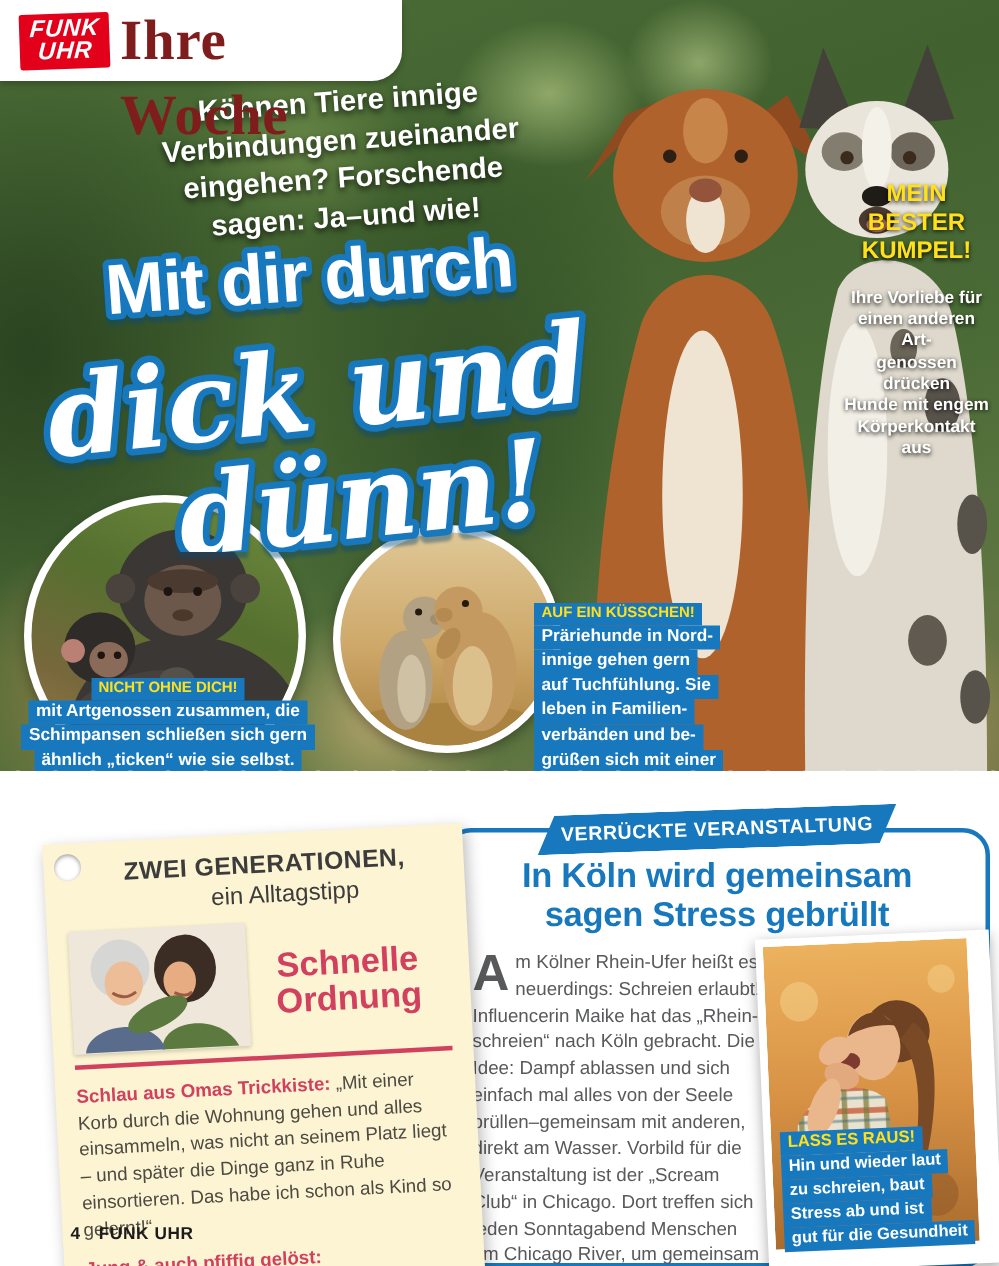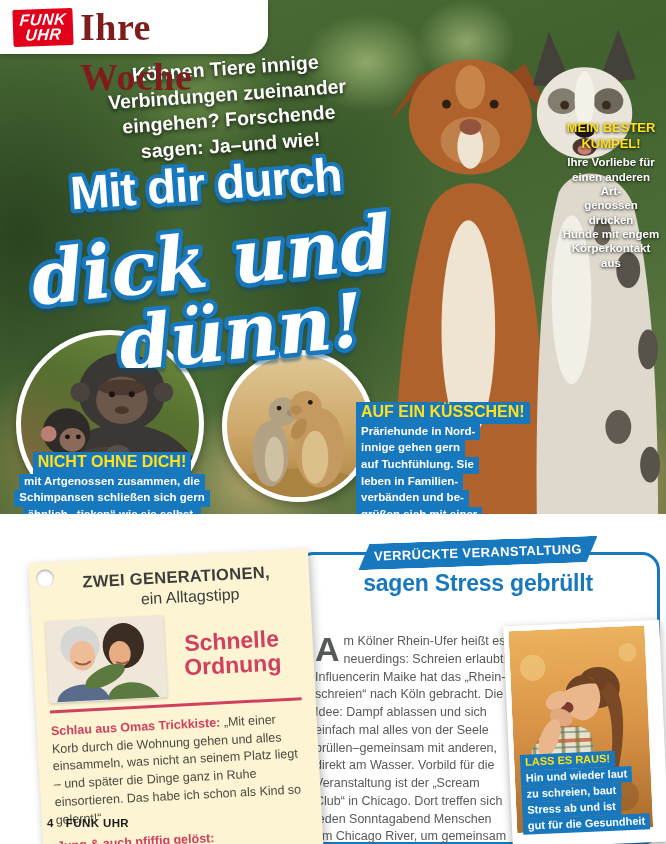--- a/index.html
+++ b/index.html
@@ -50,30 +50,30 @@
     box-shadow:0 3px 8px rgba(0,0,0,.3);z-index:10;}
   .circle-chimp{left:16px;top:330px;width:178px;height:178px;
     background:linear-gradient(205deg,#6f8c3f 0%,#55702f 40%,#77683c 72%,#9c8049 100%);}
   .circle-prairie{left:222px;top:350px;width:142px;height:142px;
     background:linear-gradient(180deg,#dfc795 0%,#cda768 55%,#aa813f 100%);}
 
   
   .chips{position:absolute;z-index:25;}
   .chip{display:table;background:#1878be;color:#fff;padding:1px 5px 2px;
     font:700 11.5px/1.18 "Liberation Sans",sans-serif;white-space:nowrap;}
-  .chip.title{color:#ffe01a;font-size:16px;font-weight:800;}
+  .chip.title{color:#ffe01a;font-size:10px;font-weight:800;}
   .chips.centered .chip{margin:0 auto;}
   .cap-chimp{left:2px;top:452px;width:220px;text-align:center;}
   .cap-prairie{left:356px;top:402px;}
 
   
   .cap-kumpel{position:absolute;right:6px;top:120px;width:98px;z-index:25;text-align:center;
     color:#fff;font:700 11.5px/1.25 "Liberation Sans",sans-serif;
     text-shadow:0 1px 3px rgba(0,0,0,.9);}
-  .cap-kumpel .t{color:#ffe01a;font-weight:800;font-size:13px;line-height:1.2;margin-bottom:4px;}
+  .cap-kumpel .t{color:#ffe01a;font-weight:800;font-size:16px;line-height:1.2;margin-bottom:14px;}
 
   
   .notepad{position:absolute;left:28px;top:556px;width:252px;background:#fcf4d2;
     transform:rotate(-3deg);transform-origin:50% 0;z-index:5;
     box-shadow:2px 4px 10px rgba(0,0,0,.28);padding:12px 14px 16px;}
   .hole{position:absolute;left:7px;top:7px;width:18px;height:18px;border-radius:50%;
     background:#fff;box-shadow:inset 0 1px 3px rgba(0,0,0,.4);}
   .np-h1{text-align:center;color:#3c3c3c;font:800 16.5px/1.2 "Liberation Sans",sans-serif;
     letter-spacing:.3px;padding-left:14px;}
   .np-h2{text-align:center;color:#3c3c3c;font:400 16px/1.2 "Liberation Sans",sans-serif;
@@ -283,20 +283,21 @@
 
   </div>
 
   <div class="footer">
     <span class="num">4</span><span>FUNK UHR</span>
   </div>
 
   <div class="event-box">
     <div class="event-tab">VERRÜCKTE VERANSTALTUNG</div>
     <div class="event-title">
+      <div>In Köln wird gemeinsam</div>
       <div>sagen Stress gebrüllt</div>
     </div>
     <div class="event-body">
       <span class="dropcap">A</span><span>m Kölner Rhein-Ufer heißt es neuerdings: Schreien erlaubt! Influencerin Maike hat das „Rhein-schreien“ nach Köln gebracht. Die Idee: Dampf ablassen und sich einfach mal alles von der Seele brüllen–gemeinsam mit anderen, direkt am Wasser. Vorbild für die Veranstaltung ist der „Scream Club“ in Chicago. Dort treffen sich jeden Sonntagabend Menschen am Chicago River, um gemeinsam zu schreien. Warum? Laut aus sich herauszugehen, wirkt befreiend, baut Stress ab, senkt den Cortisolspiegel und macht glücklich. Infos zu den nächsten Treffen in Köln teilt die Initiatorin auf ihrem Instagram-Kanal: @callmemaike. </span>
     </div>
     <div class="event-photo">
       <div class="img">
         <svg width="136" height="202" viewBox="0 0 150 215" preserveAspectRatio="none">
           <defs>
             <linearGradient id="bok" x1="0" y1="0" x2="0" y2="1">

